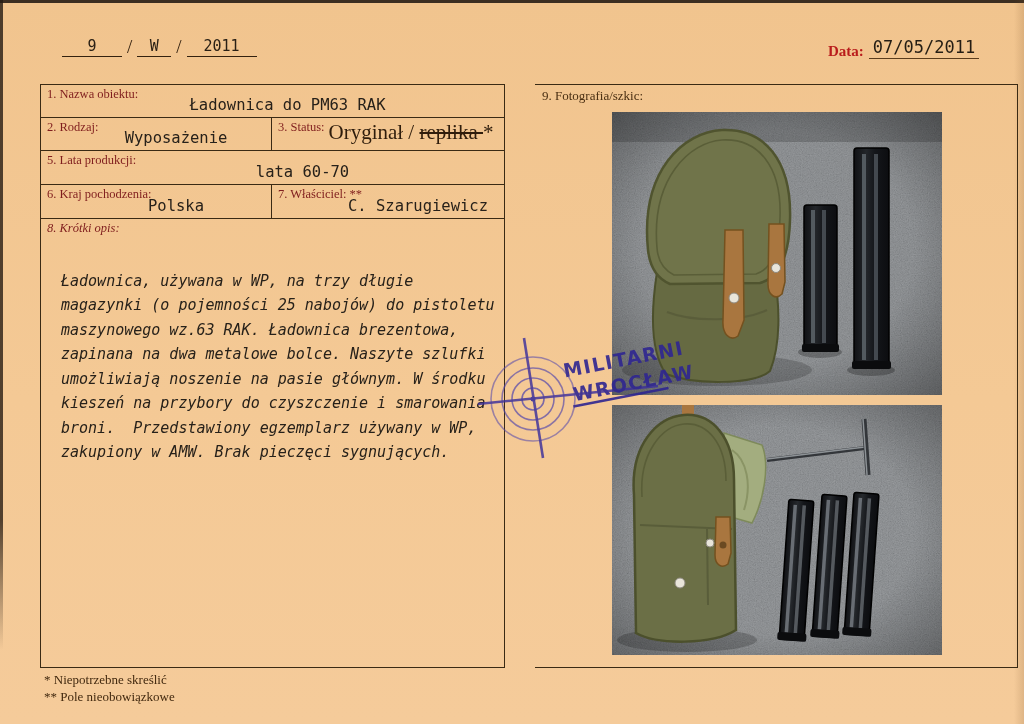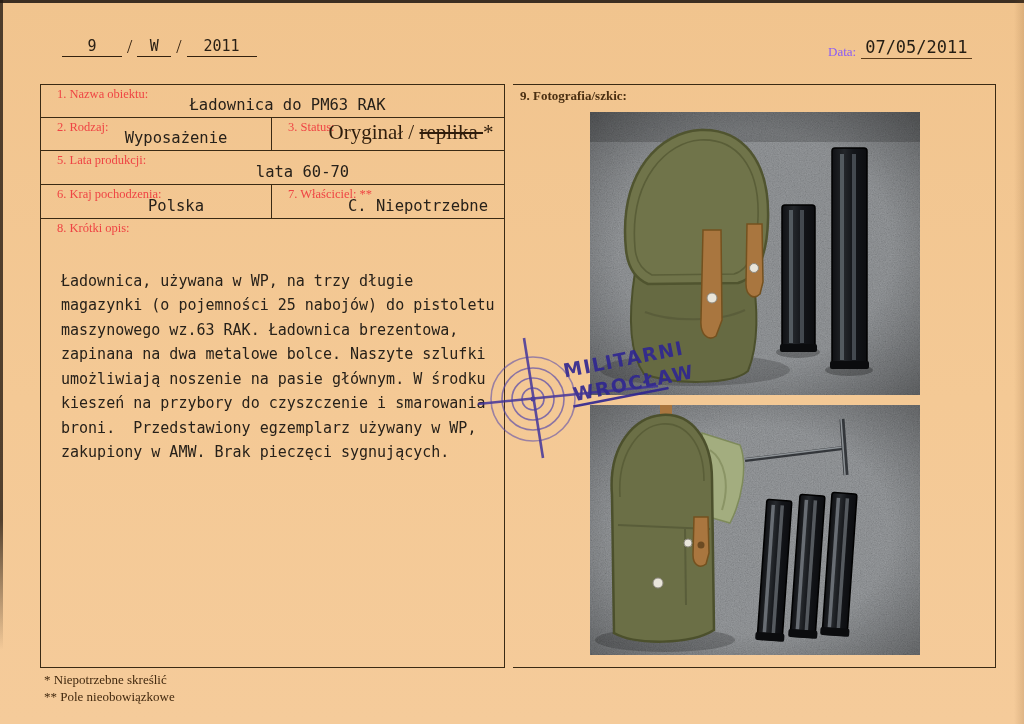--- a/index.html
+++ b/index.html
@@ -19,45 +19,45 @@
   .hdr{position:absolute;left:48px;top:36px;display:flex;align-items:baseline;}
   .hdr-title{font-size:21px;font-weight:600;letter-spacing:.8px;color:#2f1d0c;}
   .numline{display:flex;align-items:baseline;margin-left:14px;}
   .useg{display:inline-block;border-bottom:1.6px solid #33210f;text-align:center;
     font-family:"DejaVu Sans Mono",monospace;font-size:15px;color:#2a2015;
     padding:0 2px 1px 2px;transform:translateY(-2px);}
   .useg.s1{min-width:56px;} .useg.s2{min-width:30px;} .useg.s3{min-width:66px;}
   .slash{font-size:19px;margin:0 5px;color:#2f1d0c;}
 
   .dateblk{position:absolute;left:828px;top:40px;display:flex;align-items:baseline;}
-  .date-label{font-size:13px;color:#8b5cf6;}
+  .date-label{font-size:15px;color:#b91c1c;font-weight:bold;}
   .date-value{font-family:"DejaVu Sans Mono",monospace;font-size:17px;color:#241d14;
     border-bottom:1px solid #5a3c1c;margin-left:5px;padding:0 4px 1px 4px;transform:translateY(-3px);}
 
   
   .panel-left{position:absolute;left:40px;top:84px;width:465px;height:584px;
     border:1px solid #3a2a14;box-sizing:border-box;}
-  .panel-right{position:absolute;left:513px;top:84px;width:483px;height:584px;
-    border:1px solid #3a2a14;border-left:none;box-sizing:border-box;font-weight:bold;}
+  .panel-right{position:absolute;left:535px;top:84px;width:483px;height:584px;
+    border:1px solid #3a2a14;border-left:none;box-sizing:border-box;}
 
   .row{position:relative;border-bottom:1px solid #3a2a14;box-sizing:border-box;display:flex;}
   .r1{height:33px;} .r2{height:33px;} .r3{height:34px;} .r4{height:34px;}
   .cell{position:relative;box-sizing:border-box;height:100%;}
   .cell.cl{width:231px;border-right:1px solid #3a2a14;}
   .cell.cr{flex:1;}
   .cell.full{width:100%;}
-  .flabel{position:absolute;left:16px;top:2px;font-size:12.5px;color:#ef4444;white-space:nowrap;}
+  .flabel{position:absolute;left:6px;top:2px;font-size:12.5px;color:#7f1d1d;white-space:nowrap;}
   .fvalue{position:absolute;left:0;right:0;bottom:3px;text-align:center;
     font-family:"DejaVu Sans Mono",monospace;font-size:15.5px;color:#27211a;white-space:nowrap;}
   .pl30{padding-left:30px;} .pl40{padding-left:40px;} .pl60{padding-left:60px;}
   .status-val{position:absolute;left:0;right:0;bottom:5px;text-align:center;padding-left:46px;
     font-family:"Liberation Serif",serif;font-size:21px;color:#2f1d0c;white-space:nowrap;}
   .struck{text-decoration:line-through;text-decoration-thickness:1.5px;}
 
-  .opisbox{position:relative;height:450px;}
+  .opisbox{position:relative;height:450px;font-style:italic;}
   .opis-text{position:absolute;left:20px;top:50px;width:438px;
     font-family:"DejaVu Sans Mono",monospace;font-size:15px;line-height:1.63;
     color:#27211a;white-space:pre-wrap;}
 
   .foto-label{position:absolute;left:7px;top:3px;font-size:13px;color:#4a2f12;}
   .photo{position:absolute;left:77px;width:330px;display:block;}
   .photo.top{top:27px;height:283px;}
   .photo.bottom{top:320px;height:250px;}
 
   .stamp{position:absolute;left:470px;top:325px;width:240px;height:150px;z-index:6;pointer-events:none;}
@@ -109,21 +109,21 @@
       <span class="fvalue pl60">lata 60-70</span>
     </div>
   </div>
   <div class="row r4">
     <div class="cell cl">
       <span class="flabel">6. Kraj pochodzenia:</span>
       <span class="fvalue pl40">Polska</span>
     </div>
     <div class="cell cr">
       <span class="flabel">7. Właściciel: **</span>
-      <span class="fvalue pl60">C. Niepotrzebne</span>
+      <span class="fvalue pl60">C. Szarugiewicz</span>
     </div>
   </div>
   <div class="opisbox">
     <span class="flabel">8. Krótki opis:</span>
     <div class="opis-text">Ładownica, używana w WP, na trzy długie magazynki (o pojemności 25 nabojów) do pistoletu maszynowego wz.63 RAK. Ładownica brezentowa, zapinana na dwa metalowe bolce. Naszyte szlufki umożliwiają noszenie na pasie głównym. W środku kieszeń na przybory do czyszczenie i smarowania broni.  Przedstawiony egzemplarz używany w WP, zakupiony w AMW. Brak pieczęci sygnujących.</div>
   </div>
 </div>
 
 <div class="panel-right">
   <span class="foto-label">9. Fotografia/szkic:</span>

